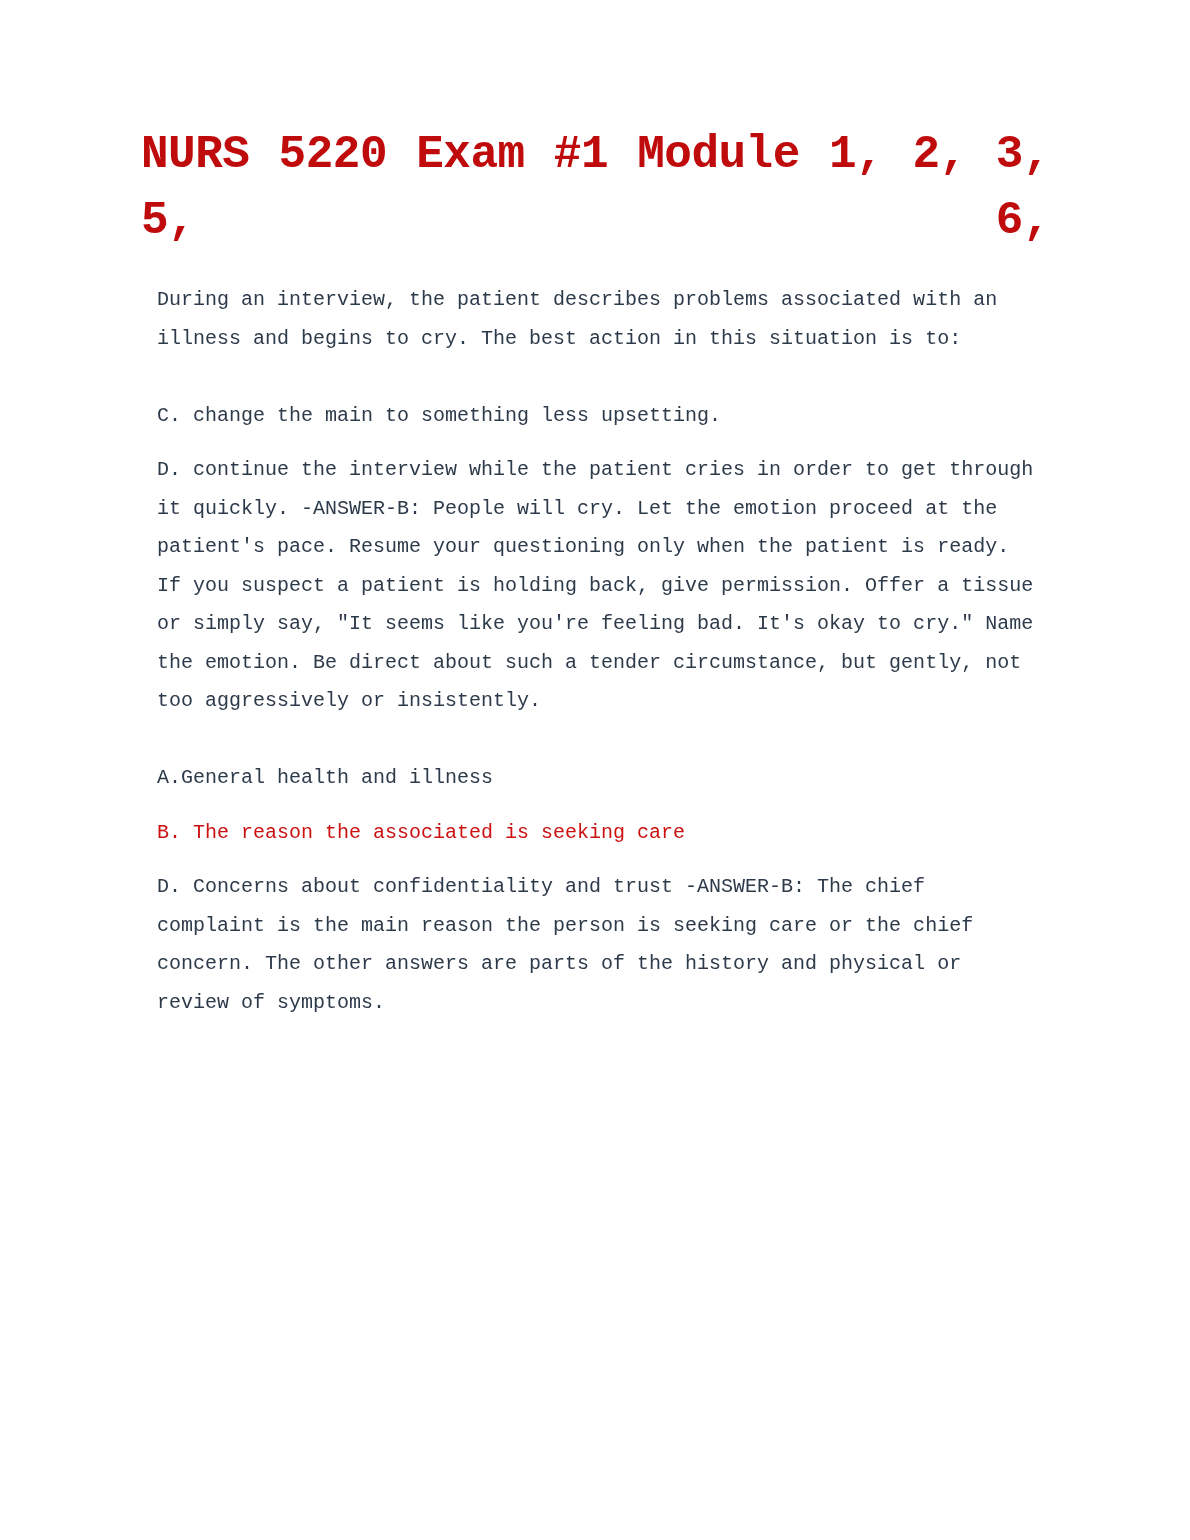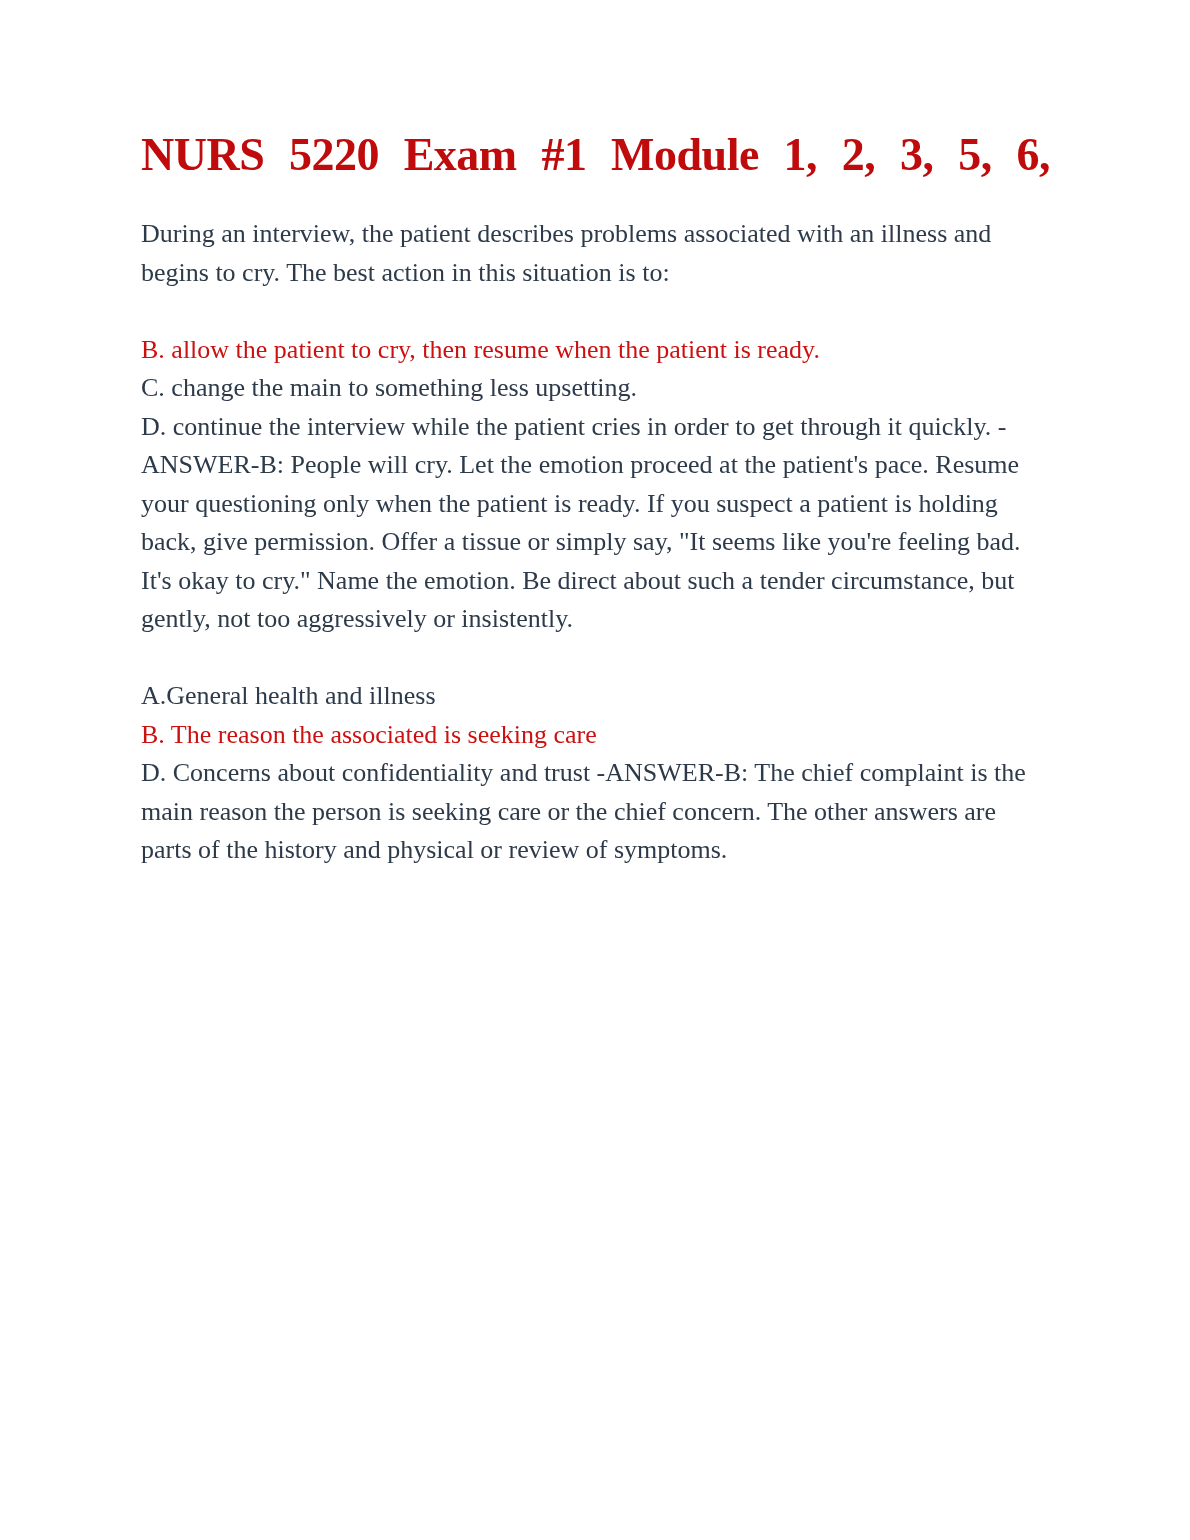--- a/index.html
+++ b/index.html
@@ -8,63 +8,62 @@
     background: #ffffff;
   }
   .page {
     position: relative;
     width: 1190px;
     height: 1540px;
     box-sizing: border-box;
     padding: 122px 140px 0 141px;
     background: #ffffff;
     overflow: hidden;
-    font-family: Liberation Serif, serif;
+    font-family: Liberation Mono, monospace;
   }
   .title {
     margin: 0 0 27px 0;
     font-size: 46px;
     line-height: 66px;
     font-weight: bold;
     color: var(--title_red, #bf0b0b);
     letter-spacing: -0.5px;
   }
   .title-line {
     text-align: justify;
     text-align-last: justify;
   }
   .title-line.last {
     text-align-last: left;
   }
   .question { margin: 0; }
   .question + .question { margin-top: 38.5px; }
   .prompt, .option {
-    margin: 0;
-    font-size: 26px;
+    margin: 16px;
+    font-size: 20px;
     line-height: 38.5px;
     color: var(--body_ink, #2d3a4a);
   }
   .options { margin-top: 38.5px; }
   .option.answer {
     color: var(--answer_red, #cc1111);
   }
 </style>
 </head>
 <body>
 
 <div class="page">
 
   <h1 class="title">
     <div class="title-line">NURS 5220 Exam #1 Module 1, 2, 3, 5, 6,</div>
   </h1>
 
   <section class="question">
     <p class="prompt">During an interview, the patient describes problems associated with an illness and begins to cry. The best action in this situation is to:</p>
     <div class="options">
-      <p class="option answer">B. allow the patient to cry, then resume when the patient is ready.</p>
       <p class="option">C. change the main to something less upsetting.</p>
       <p class="option">D. continue the interview while the patient cries in order to get through it quickly. -ANSWER-B: People will cry. Let the emotion proceed at the patient's pace. Resume your questioning only when the patient is ready. If you suspect a patient is holding back, give permission. Offer a tissue or simply say, "It seems like you're feeling bad. It's okay to cry." Name the emotion. Be direct about such a tender circumstance, but gently, not too aggressively or insistently.</p>
     </div>
   </section>
 
   <section class="question">
     <div class="options">
       <p class="option">A.General health and illness</p>
       <p class="option answer">B. The reason the associated is seeking care</p>
       <p class="option">D. Concerns about confidentiality and trust -ANSWER-B: The chief complaint is the main reason the person is seeking care or the chief concern. The other answers are parts of the history and physical or review of symptoms.</p>

